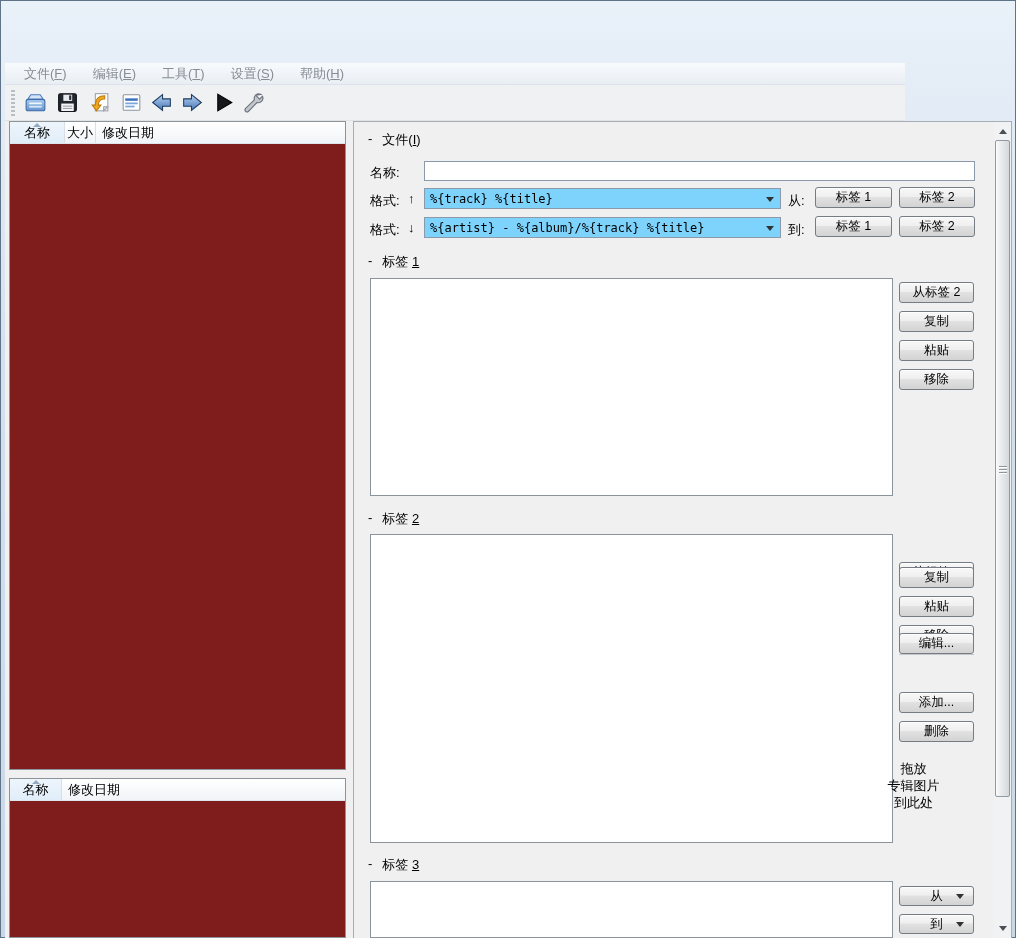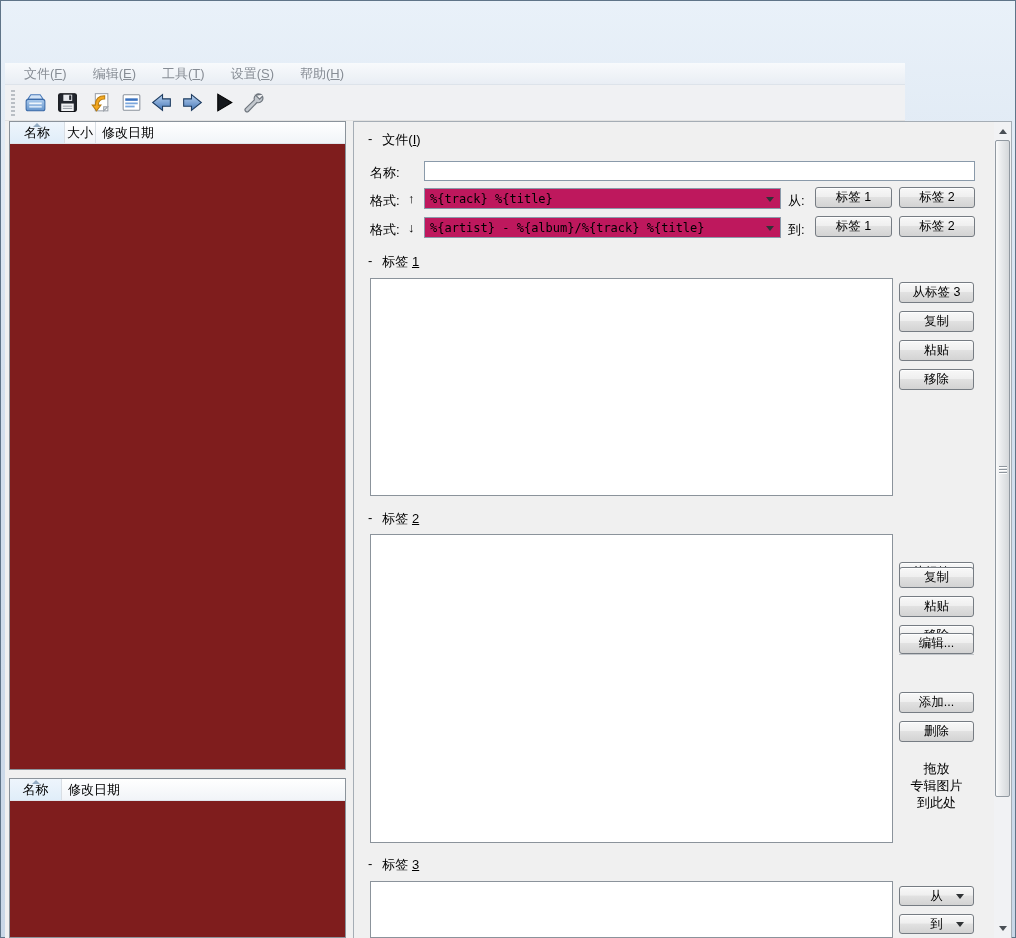--- a/index.html
+++ b/index.html
@@ -53,21 +53,21 @@
 
   
   .rightarea { position:absolute; left:348px; top:58px; width:659px; height:818px;
     background:#f0f0f0; border:1px solid #a5adb5; }
 
   .sechead { position:absolute; font-size:13px; color:#000; display:flex; gap:10px; }
   .sechead .mn { text-decoration:underline; }
   .lbl { position:absolute; font-size:13px; color:#000;text-align:right; }
   .tin { position:absolute; background:#fff; border:1px solid #8a9aaa; font-size:12px;
     padding:0 4px; font-family:"Liberation Sans",sans-serif; }
-  .combo { position:absolute; background:#be185d; border:1px solid #8a9aaa;
+  .combo { position:absolute; background:#7dd3fc; border:1px solid #8a9aaa;
     display:flex; align-items:center; font-family:"DejaVu Sans Mono",monospace;
     font-size:12px; padding-left:5px; color:#000; }
   .combo .dar { position:absolute; right:6px; top:50%; margin-top:-2px; width:0; height:0;
     border-left:4px solid transparent; border-right:4px solid transparent; border-top:5px solid #303336; }
   .btn { position:absolute; border:1px solid #767c83; border-radius:3px;
     background:linear-gradient(#f8f8f8,#efefef 45%,#e1e1e1 50%,#d3d3d3);
     box-shadow:inset 0 1px 0 rgba(255,255,255,.85);
     display:flex; align-items:center; justify-content:center;
     font-size:12.5px; color:#000; cursor:default; }
   .ddbtn .dar { position:absolute; right:9px; top:50%; margin-top:-2px; width:0; height:0;
@@ -245,21 +245,21 @@
       <div class="btn" style="left:545px;top:94px;width:76px;height:21px">
           <span>标签 2</span>
         </div>
 
       <div class="sechead" style="left:14px;top:131px">
         <span>-</span>
         <span><span>标签 </span><span class="mn">1</span></span>
       </div>
       <div class="frame" style="left:16px;top:156px;width:523px;height:218px"></div>
       <div class="btn" style="left:545px;top:160px;width:75px;height:21px">
-          <span>从标签 3</span>
+          <span>从标签 2</span>
         </div>
       <div class="btn" style="left:545px;top:189px;width:75px;height:21px">
           <span>复制</span>
         </div>
       <div class="btn" style="left:545px;top:218px;width:75px;height:21px">
           <span>粘贴</span>
         </div>
       <div class="btn" style="left:545px;top:247px;width:75px;height:21px">
           <span>移除</span>
         </div>
@@ -284,21 +284,21 @@
       <div class="vsep" style="left:545px;top:532px;width:75px"></div>
       <div class="btn" style="left:545px;top:511px;width:75px;height:21px">
           <span>编辑...</span>
         </div>
       <div class="btn" style="left:545px;top:570px;width:75px;height:21px">
           <span>添加...</span>
         </div>
       <div class="btn" style="left:545px;top:599px;width:75px;height:21px">
           <span>删除</span>
         </div>
-      <div class="drophint" style="left:545px;top:638px;width:75px">
+      <div class="drophint" style="left:522px;top:638px;width:75px">
         <div>拖放</div>
         <div>专辑图片</div>
         <div>到此处</div>
       </div>
 
       <div class="sechead" style="left:14px;top:734px">
         <span>-</span>
         <span><span>标签 </span><span class="mn">3</span></span>
       </div>
       <div class="frame" style="left:16px;top:759px;width:523px;height:57px"></div>

